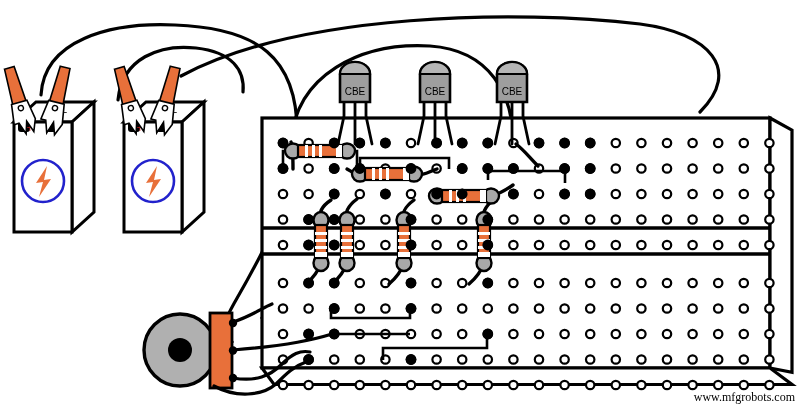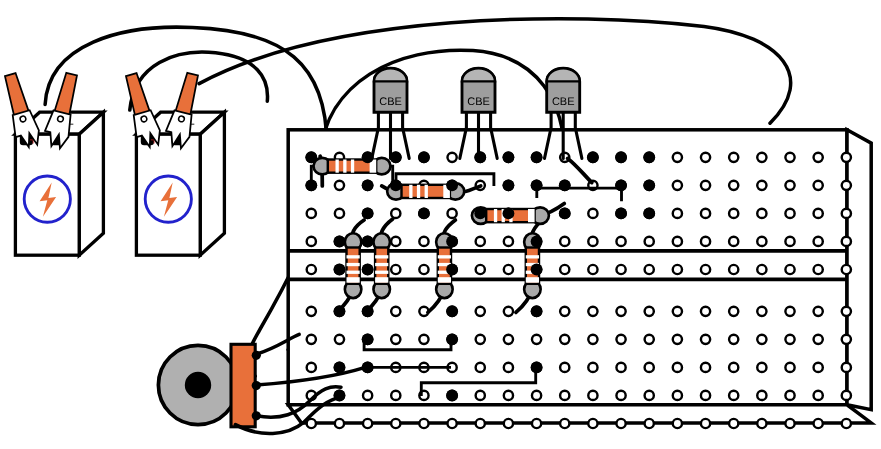--- a/index.html
+++ b/index.html
@@ -488,13 +488,14 @@
       </g>
 
     <g id="motor-wires" fill="none" stroke="#000000" stroke-width="3.2" stroke-linecap="round">
       <path d="M 233,322 C 252,316 262,308 272,304"></path>
       <path d="M 233,350 C 260,348 300,344 332,334"></path>
       <path d="M 233,378 C 256,382 270,376 282,364 C 292,354 300,350 310,352"></path>
       <path d="M 214,386 C 236,398 262,396 276,384 C 286,374 294,366 306,362"></path>
     </g>
   </svg>
 
+  <div class="wm">www.mfgrobots.com</div>
 </div>
 
 </body></html>

